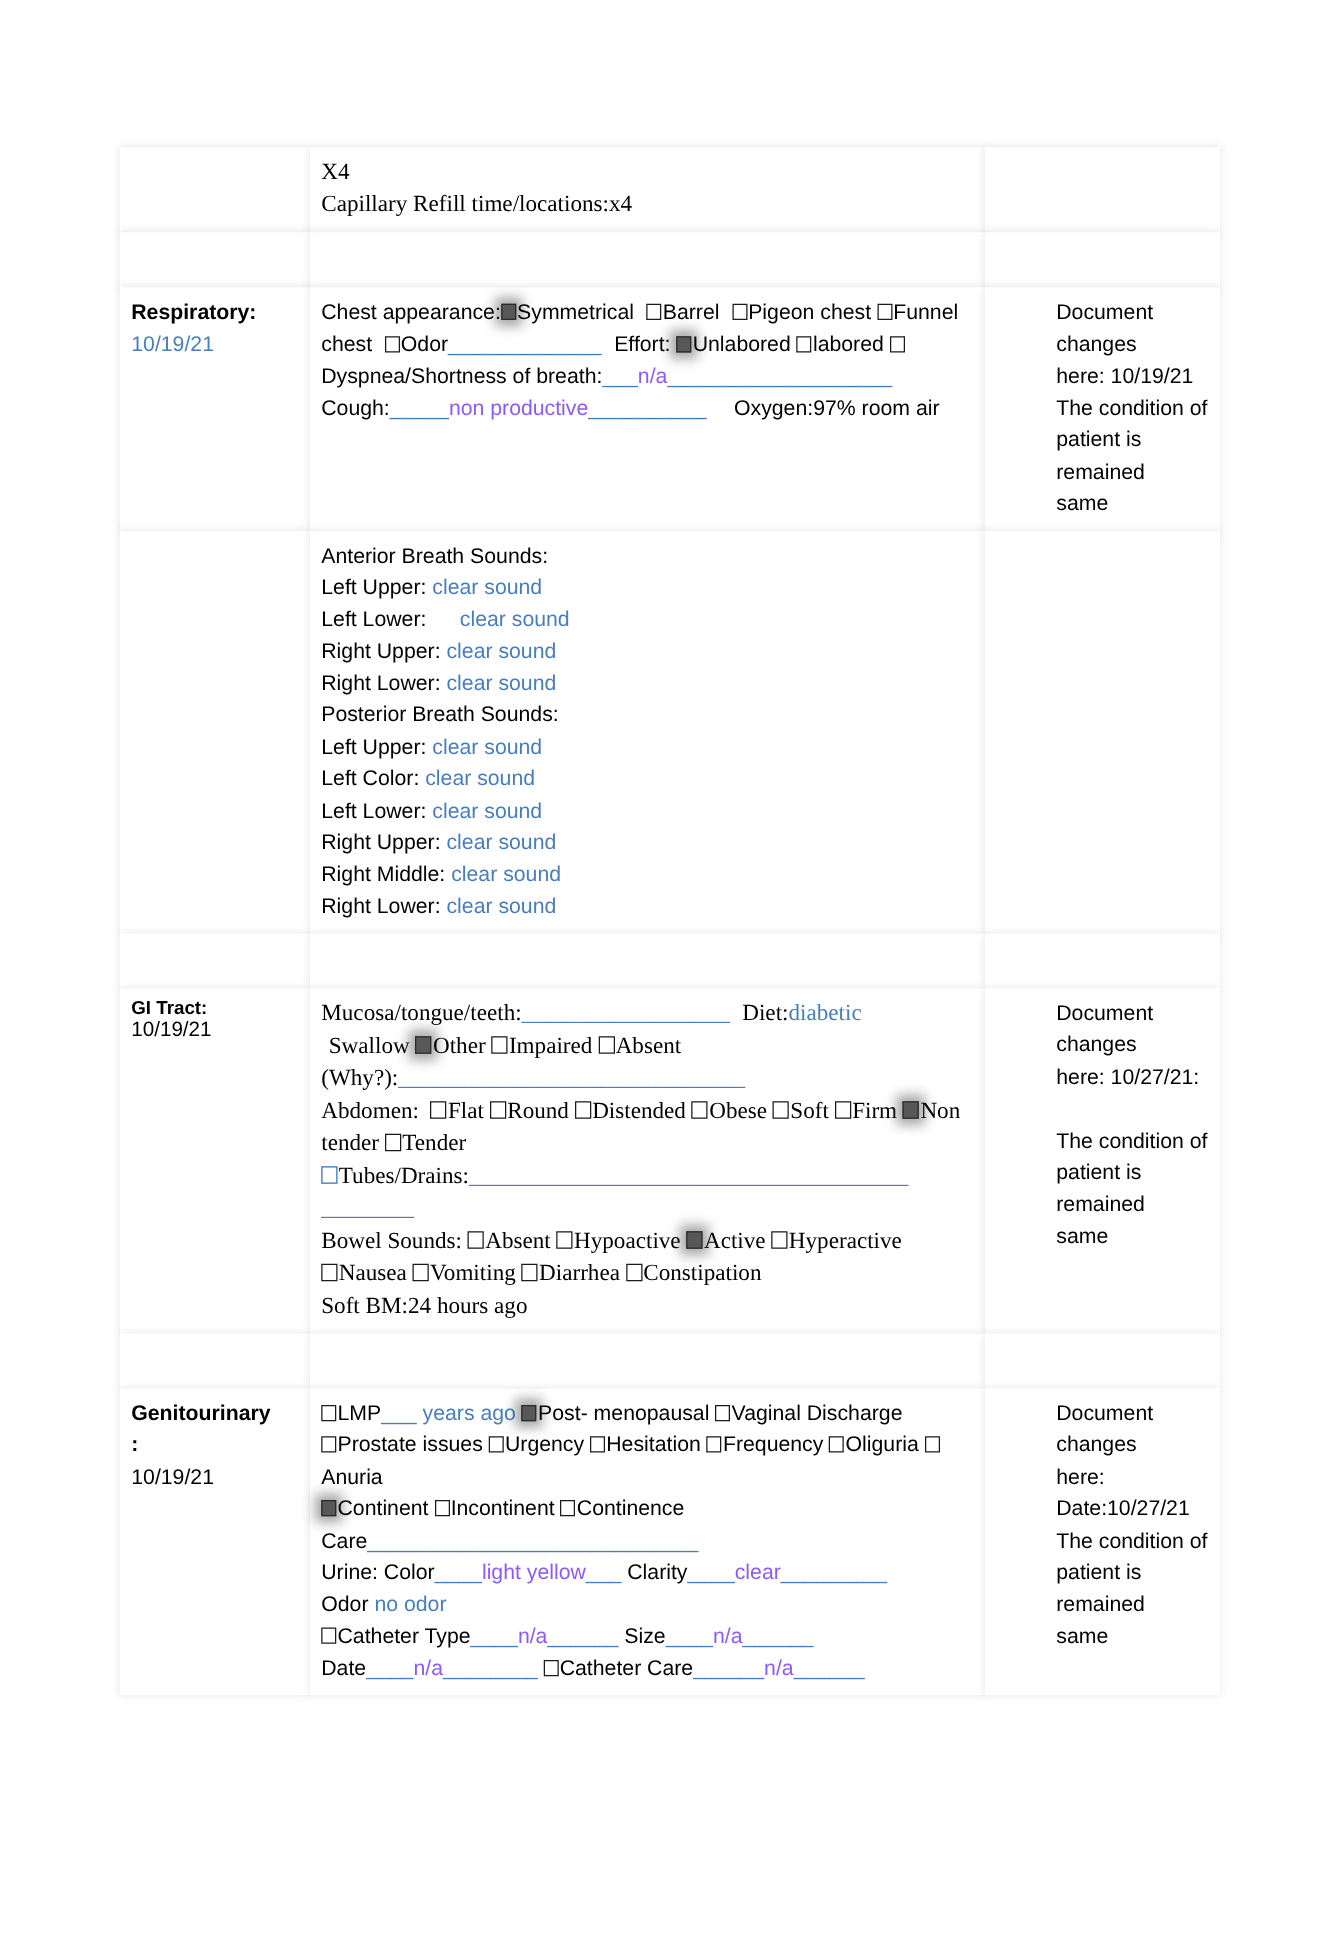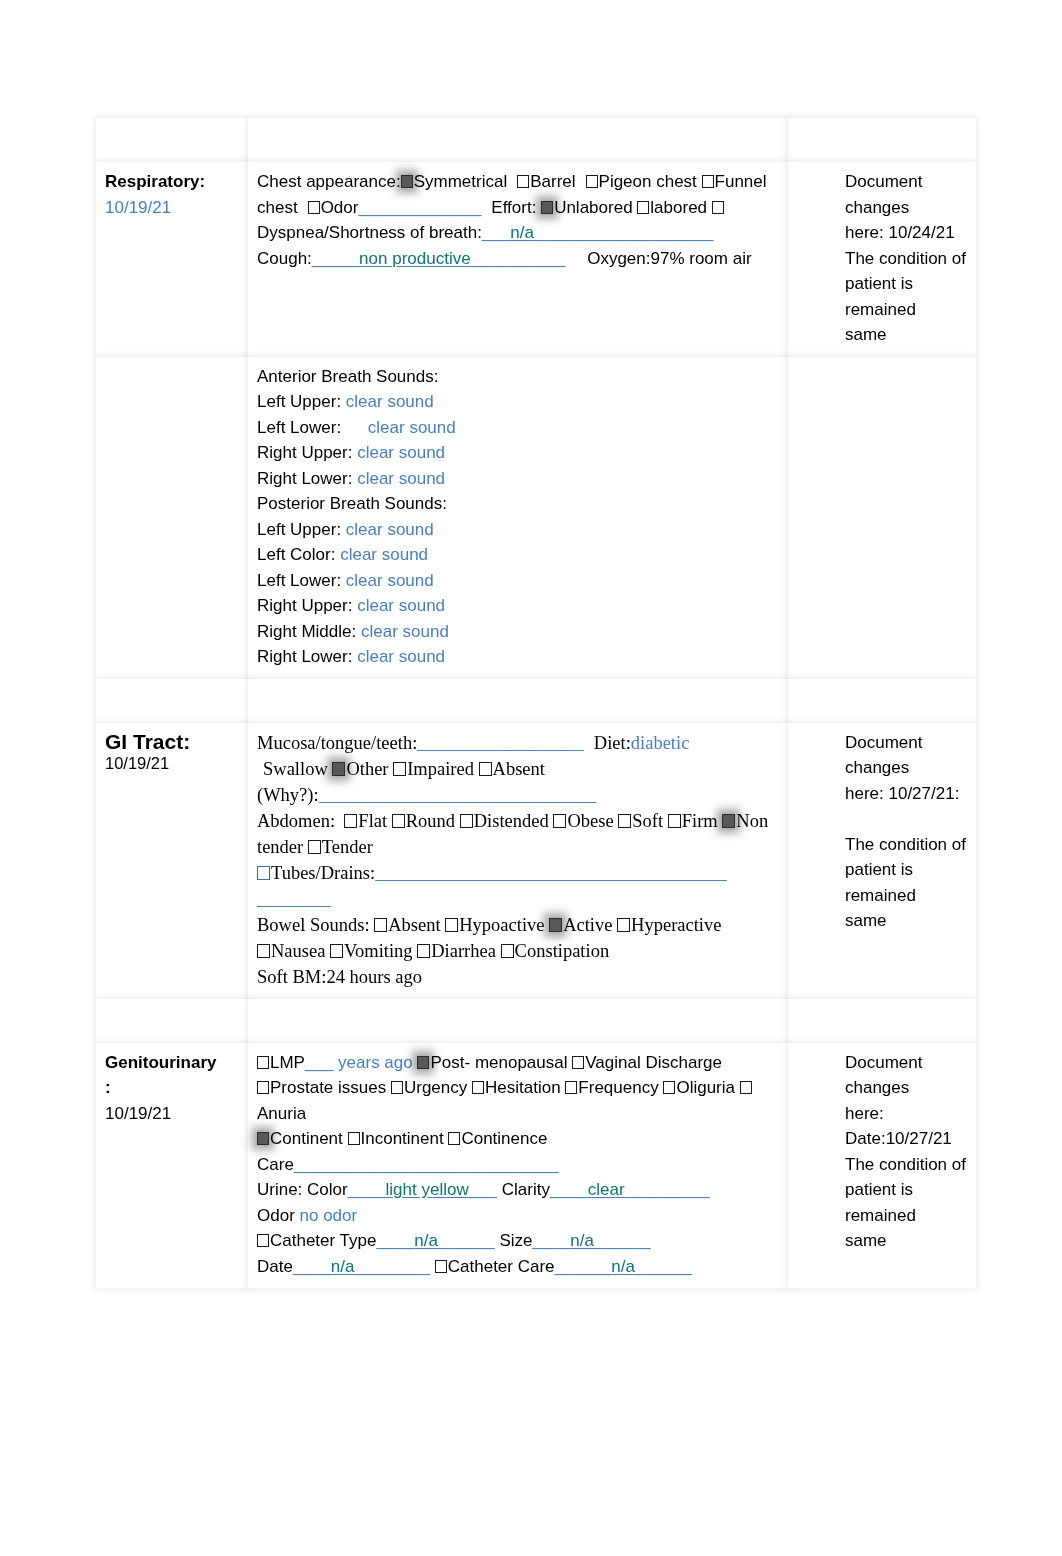--- a/index.html
+++ b/index.html
@@ -49,22 +49,21 @@
     height: 28px;
   }
 
   
   .serif  { font-family: "Liberation Serif", serif; font-size: 18.5px; line-height: 26px; }
   .sans   { font-family: "Liberation Sans", sans-serif; font-size: 17px; line-height: 25.5px; }
 
   .lbl-bold { font-weight: normal; }
   .blue { color: #4a7ebb; }
   .blue-u {
-    color: #0f766e;
-    text-decoration: underline;
+    color: #8b5cf6;
     text-decoration-color: #4a7ebb;
     text-underline-offset: 2px;
   }
   .u-blank {
     color: #4a7ebb;
     text-decoration-color: #4a7ebb;
     text-underline-offset: 2px;
     white-space: pre;
   }
 
@@ -82,41 +81,51 @@
   .cb.serifbox { width: 13px; height: 14px; vertical-align: -1px; }
   .cb.blueborder { border-color: #2f72b8; }
   .cb.checked {
     background: #585858;
     border-color: #2b2b2b;
     box-shadow: 0 0 9px 5px rgba(60,60,60,0.45);
   }
 
   .section-head { font-weight: bold; }
   .date-line { }
-  .gi-head { font-family: "Liberation Sans", sans-serif; font-weight: bold; font-size: 21px; }
+  .gi-head { font-family: "Liberation Sans", sans-serif; font-weight: bold; font-size: 15px; }
   .gi-date { font-family: "Liberation Sans", sans-serif; font-size: 16.5px; }
 
   .rcol { font-family: "Liberation Sans", sans-serif; font-size: 17px; line-height: 25.5px; margin-left: 48px; }
   .gap-sm { display:inline-block; width:10px; }
   .gap-md { display:inline-block; width:22px; }
   .indent-sp { display:inline-block; width:6px; }
 </style>
 </head>
 <body>
 
 <div class="page">
 
   <table class="assessment">
     <colgroup>
       <col class="c1">
         <col class="c2">
         <col class="c3">
     </colgroup>
     <tbody>
 
+      <tr>
+        <td></td>
+        <td>
+          <div class="serif">
+            <div>X4</div>
+            <div>Capillary Refill time/locations:x4</div>
+          </div>
+        </td>
+        <td></td>
+      </tr>
 
       <tr class="sep-row">
         <td></td>
           <td></td>
           <td></td>
       </tr>
 
       <tr>
         <td>
           <div class="sans">
@@ -132,21 +141,21 @@
             <span class="cb"></span><span>labored</span>&nbsp;<span class="cb"></span><span>Dyspnea/Shortness of breath:</span><span class="u-blank">___</span><span class="blue-u">n/a</span><span class="u-blank">___________________</span>
             <div>
               <span>Cough:</span><span class="u-blank">_____</span><span class="blue-u">non productive</span><span class="u-blank">__________</span><span class="gap-md"></span><span>Oxygen:</span><span>97% room air</span>
             </div>
           </div>
         </td>
 
         <td>
           <div class="rcol">
             <div>Document changes</div>
-            <div>here: 10/24/21</div>
+            <div>here: 10/19/21</div>
             <div>The condition of</div>
             <div>patient is remained</div>
             <div>same</div>
           </div>
         </td>
       </tr>
 
       <tr>
         <td></td>
         <td>

